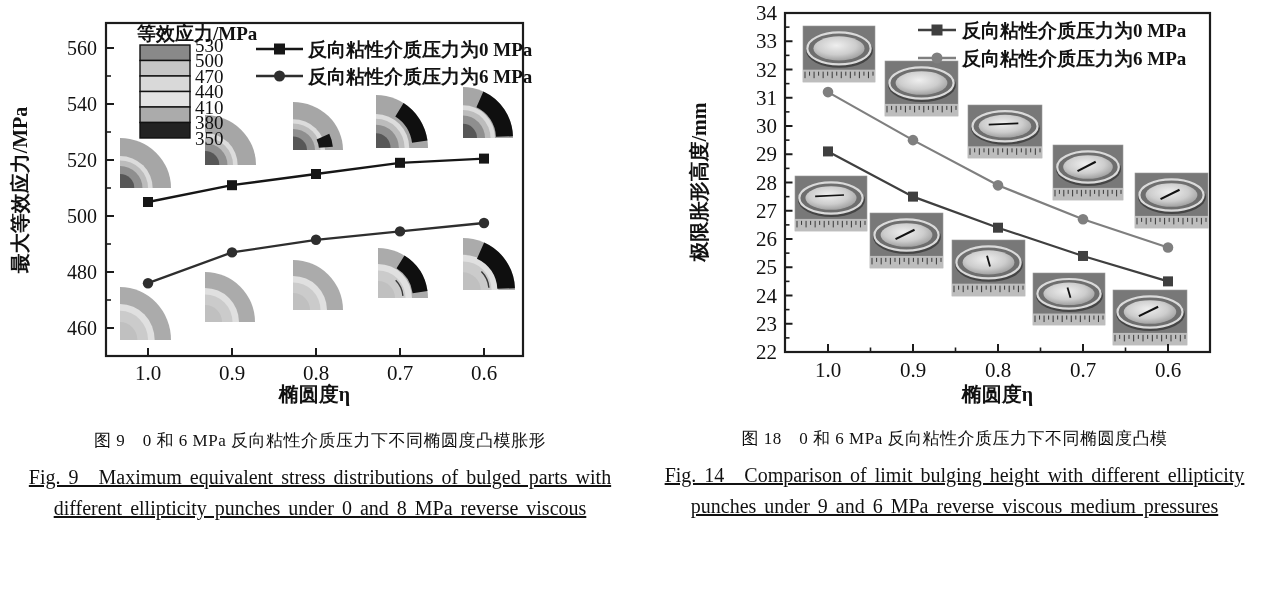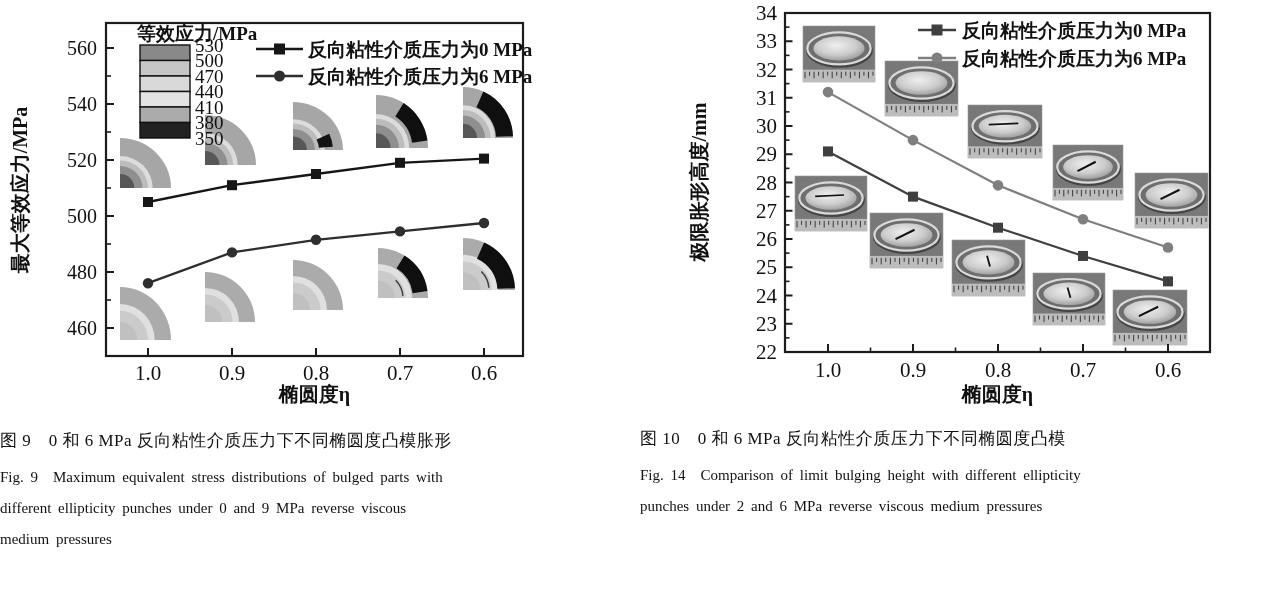--- a/index.html
+++ b/index.html
@@ -1,25 +1,25 @@
 <!DOCTYPE html>
 <html><head>
 <meta charset="utf-8">
 <style>
   html,body{margin:0;padding:0;background:#ffffff;}
   .page{position:relative;width:1269px;height:612px;background:#fff;overflow:hidden;
         font-family:"Liberation Serif","DejaVu Serif",serif;color:#111;display:flex;}
   figure{margin:0;display:flex;flex-direction:column;align-items:center;}
   #fig9{width:640px;}
   #fig10{width:629px;}
-  figcaption{width:100%;}
+  figcaption{text-align:center;width:100%;}
   #fig9 figcaption{margin-top:14px;}
   #fig10 figcaption{margin-top:12px;}
   .cap-cn{font-size:17px;line-height:30px;letter-spacing:0.5px;}
-  .cap-en{font-size:15px;line-height:31px;word-spacing:3px;}
+  .cap-en{font-size:20px;line-height:31px;word-spacing:3px;text-decoration:underline;}
   .cap-en.first{margin-top:6px;}
   svg text{fill:#111;}
 </style>
 </head>
 <body>
 
 <div class="page">
 
   <figure id="fig9">
     <svg id="svg9" width="640" height="412" viewBox="0 0 640 412">
@@ -174,22 +174,21 @@
           <circle cx="148" cy="283.2" r="5.2" fill="#2e2e2e"></circle>
           <circle cx="232" cy="252.39999999999998" r="5.2" fill="#2e2e2e"></circle>
           <circle cx="316" cy="239.79999999999998" r="5.2" fill="#2e2e2e"></circle>
           <circle cx="400" cy="231.39999999999998" r="5.2" fill="#2e2e2e"></circle>
           <circle cx="484" cy="223" r="5.2" fill="#2e2e2e"></circle>
         </g>
       </svg>
     <figcaption>
       <div class="cap-cn">图 9　0 和 6 MPa 反向粘性介质压力下不同椭圆度凸模胀形</div>
       <div class="cap-en first">Fig. 9　Maximum equivalent stress distributions of bulged parts with</div>
-      <div class="cap-en">different ellipticity punches under 0 and 9 MPa reverse viscous</div>
-      <div class="cap-en">medium pressures</div>
+      <div class="cap-en">different ellipticity punches under 0 and 8 MPa reverse viscous</div>
     </figcaption>
   </figure>
 
   <figure id="fig10">
     <svg id="svg10" width="629" height="412" viewBox="0 0 629 412">
         <defs>
           <radialGradient id="domeGrad" cx="45%" cy="38%" r="70%">
             <stop offset="0%" stop-color="#efefef"></stop>
             <stop offset="55%" stop-color="#cdcdcd"></stop>
             <stop offset="100%" stop-color="#939393"></stop>
@@ -519,19 +518,19 @@
         <g>
           <polyline points="188,92.10000000000002 273,140.125 358,185.32500000000005 443,219.22500000000002 528,247.47500000000002" fill="none" stroke="#7f7f7f" stroke-width="2.2"></polyline>
           <circle cx="188" cy="92.10000000000002" r="5.3" fill="#7f7f7f"></circle>
           <circle cx="273" cy="140.125" r="5.3" fill="#7f7f7f"></circle>
           <circle cx="358" cy="185.32500000000005" r="5.3" fill="#7f7f7f"></circle>
           <circle cx="443" cy="219.22500000000002" r="5.3" fill="#7f7f7f"></circle>
           <circle cx="528" cy="247.47500000000002" r="5.3" fill="#7f7f7f"></circle>
         </g>
       </svg>
     <figcaption>
-      <div class="cap-cn">图 10　0 和 6 MPa 反向粘性介质压力下不同椭圆度凸模</div>
+      <div class="cap-cn">图 18　0 和 6 MPa 反向粘性介质压力下不同椭圆度凸模</div>
       <div class="cap-en first">Fig. 14　Comparison of limit bulging height with different ellipticity</div>
-      <div class="cap-en">punches under 2 and 6 MPa reverse viscous medium pressures</div>
+      <div class="cap-en">punches under 9 and 6 MPa reverse viscous medium pressures</div>
     </figcaption>
   </figure>
 
 </div>
 
 </body></html>

